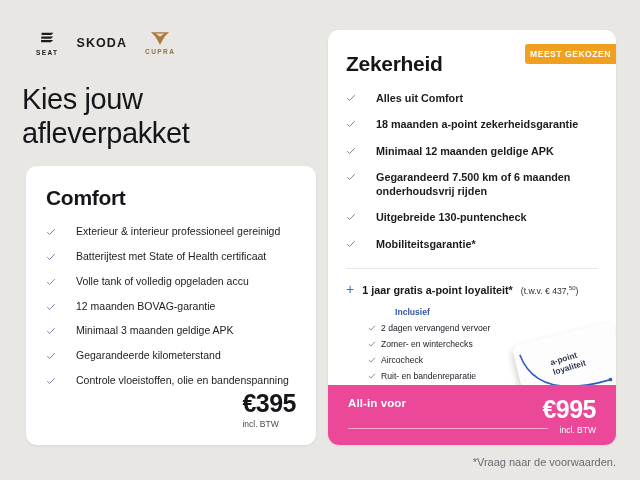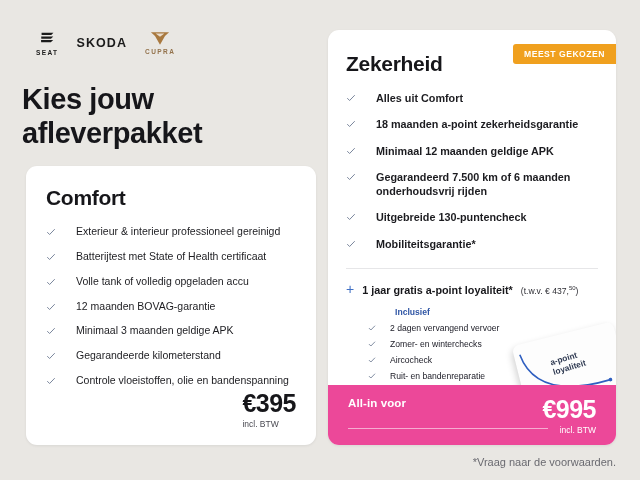--- a/index.html
+++ b/index.html
@@ -22,21 +22,21 @@
   }
   .cupra-word { color: #93724b; }
   .skoda-word {
     font-size: 12.5px; font-weight: 700; letter-spacing: 1.1px; color: #1b1b1b;
   }
   .cupra-mark { width: 20px; height: 15px; }
 
   
   .headline {
     position: absolute; left: 22px; top: 82px;
-    font-size: 29px; line-height: 1.18; font-weight: 700; color: #16161a;
+    font-size: 29px; line-height: 1.18; font-weight: 400; color: #16161a;
     letter-spacing: -0.4px; width: 270px;
   }
 
   
   .card {
     position: absolute; background: #ffffff; border-radius: 11px;
     box-shadow: 0 1px 3px rgba(0,0,0,.07);
   }
   .card-comfort { left: 26px; top: 166px; width: 290px; height: 279px; }
   .card-zeker  { left: 328px; top: 30px;  width: 288px; height: 415px; overflow: hidden; }
@@ -62,38 +62,38 @@
     position: absolute; right: 20px; bottom: 16px; 
   }
   .price-main { font-size: 25px; font-weight: 700; color: #16161a; letter-spacing: -0.5px; }
   .price-sub  { font-size: 8.5px; color: #4a4a52; margin-top: 1px; }
 
   
   .badge {
     position: absolute; right: 0; top: 14px;
     background: #f0a01e; color: #ffffff;
     font-size: 8.6px; font-weight: 700; letter-spacing: 0.5px;
-    padding: 5px 11px; border-radius: 3px 0 0 3px;
+    padding: 5px 5px; border-radius: 3px 0 0 3px;
   }
 
   
   .loyalty-row {
     display: flex; align-items: baseline; gap: 8px;
     margin-top: 17px; padding-top: 13px; border-top: 1px solid #e6e6e8;
   }
   .plus { color: #3f6fc4; font-size: 14px; line-height: 1; font-weight: 400; flex: 0 0 auto; }
   .loyalty-title { font-size: 10.8px; font-weight: 700; color: #17171b; }
   .loyalty-worth { font-size: 8.6px; color: #2e2e34; white-space: nowrap; }
   .loyalty-worth sup { font-size: 6px; }
 
   .inclusief-wrap { margin-top: 11px; padding-left: 22px; position: relative; }
   .inclusief-label { font-size: 8.6px; font-weight: 700; color: #3056a5; margin-bottom: 6px; padding-left: 27px; }
   ul.sublist { list-style: none; }
   ul.sublist li {
-    display: flex; align-items: center; gap: 14px;
+    display: flex; align-items: center; gap: 5px;
     font-size: 8.6px; color: #20202a; margin-bottom: 6px; font-weight: 400;
   }
   .check-sm { flex: 0 0 auto; width: 8px; height: 8px; color: #6d7b93; }
   .check-sm svg { display: block; width: 8px; height: 8px; }
 
   
   .loy-card {
     position: absolute; right: -6px; bottom: 46px;
     width: 104px; height: 66px; background: #fdfdfd;
     border-radius: 7px; transform: rotate(-14deg);

